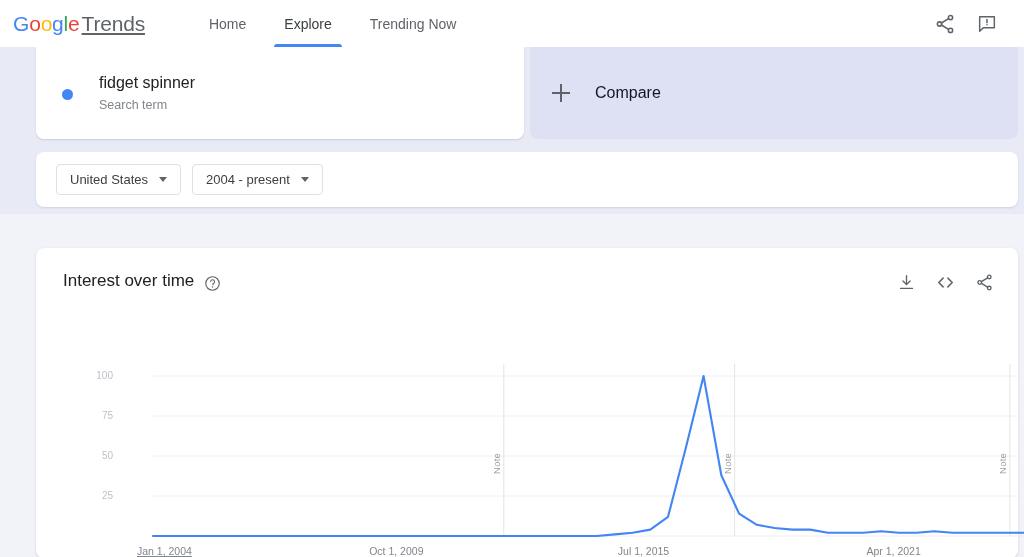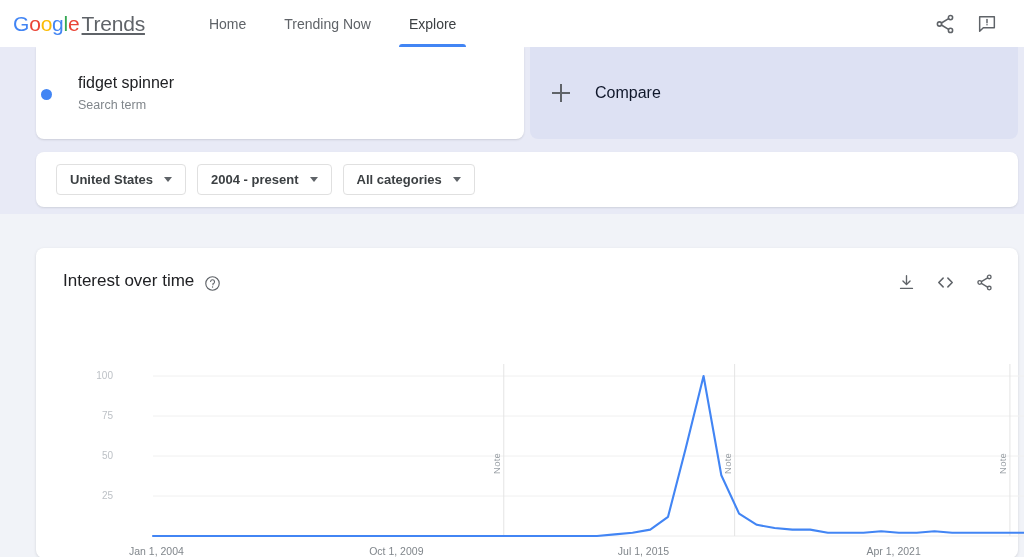--- a/index.html
+++ b/index.html
@@ -94,21 +94,21 @@
     width: 982px; height: 92px;
     display: flex;
     z-index: 10;
   }
   .term-card {
     width: 488px; height: 92px;
     background: #ffffff;
     border-radius: 0 0 8px 8px;
     box-shadow: 0 1px 2px rgba(60,64,67,0.16);
     display: flex; align-items: center;
-    padding-left: 5px;
+    padding-left: 26px;
   }
   .term-dot {
     width: 11px; height: 11px; border-radius: 50%;
     background: #4285f4;
     flex: 0 0 auto;
     margin-top: 2px;
   }
   .term-text { margin-left: 26px; }
   .term-title {
     font-size: 16px; color: #202124; line-height: 20px;
@@ -155,21 +155,20 @@
     border: 1px solid #e0e0e0;
     border-radius: 4px;
     background: #fff;
     display: flex; align-items: center;
     padding: 0 13px;
     margin-right: 11px;
     font-size: 13px;
     color: #3c4043;
     cursor: pointer;
     white-space: nowrap;
-    font-weight: bold;
   }
   .chip .caret {
     margin-left: 11px;
     width: 0; height: 0;
     border-left: 4.5px solid transparent;
     border-right: 4.5px solid transparent;
     border-top: 5px solid #5f6368;
   }
 
   
@@ -236,22 +235,22 @@
   <div class="band-bottom"></div>
 
   <div class="header">
     <div class="logo">
       <span><span class="g1">G</span><span class="o1">o</span><span class="o2">o</span><span class="g2">g</span><span class="l1">l</span><span class="e1">e</span></span>
         <span class="trends">Trends</span>
     </div>
 
     <div class="nav">
       <div class="nav-item">Home</div>
+      <div class="nav-item active">Explore</div>
       <div class="nav-item">Trending Now</div>
-      <div class="nav-item active">Explore</div>
     </div>
 
     <div class="header-actions">
       <span class="hicon">
         <svg viewBox="0 0 24 24" width="22" height="22" fill="none" stroke="#5f6368" stroke-width="1.7" stroke-linecap="round" stroke-linejoin="round">
           <circle cx="18" cy="5" r="2.3"></circle>
             <circle cx="6" cy="12" r="2.3"></circle>
             <circle cx="18" cy="19" r="2.3"></circle>
           <line x1="8.1" y1="10.9" x2="15.9" y2="6.1"></line>
             <line x1="8.1" y1="13.1" x2="15.9" y2="17.9"></line>
@@ -281,24 +280,20 @@
     </div>
   </div>
 
   <div class="filter-bar">
     <div class="chip">
       <span>United States</span>
       <span class="caret"></span>
     </div>
     <div class="chip">
       <span>2004 - present</span>
-      <span class="caret"></span>
-    </div>
-    <div class="chip">
-      <span>All categories</span>
       <span class="caret"></span>
     </div>
   </div>
 
   <div class="chart-card">
     <div class="chart-head">
       <div class="chart-title">Interest over time</div>
       <span class="help-icon">
         <svg viewBox="0 0 24 24" width="17" height="17" fill="none" stroke="#5f6368" stroke-width="1.6">
           <circle cx="12" cy="12" r="9.5"></circle>
@@ -349,21 +344,21 @@
           </g>
         <path id="series-path" fill="none" stroke="#4285f4" stroke-width="2.1" stroke-linejoin="round" stroke-linecap="round" d="M84.00,180.00L101.76,180.00L119.52,180.00L137.28,180.00L155.04,180.00L172.80,180.00L190.56,180.00L208.32,180.00L226.08,180.00L243.84,180.00L261.60,180.00L279.36,180.00L297.12,180.00L314.88,180.00L332.64,180.00L350.40,180.00L368.16,180.00L385.92,180.00L403.68,180.00L421.44,180.00L439.20,180.00L456.96,180.00L474.72,180.00L492.48,180.00L510.24,180.00L528.00,180.00L545.76,178.40L563.52,176.80L581.28,173.60L599.04,160.80L616.80,92.00L634.56,20.00L652.32,119.20L670.08,157.60L687.84,168.80L705.60,172.00L723.36,173.60L741.12,173.60L758.88,176.80L776.64,176.80L794.40,176.80L812.16,175.20L829.92,176.80L847.68,176.80L865.44,175.20L883.20,176.80L900.96,176.80L918.72,176.80L936.48,176.80L954.24,176.80L972.00,176.80"></path>
       </svg>
       <div id="ylabels">
           <div class="ylab" style="left: 10px; top: 15px;">100</div>
           <div class="ylab" style="left: 10px; top: 55px;">75</div>
           <div class="ylab" style="left: 10px; top: 95px;">50</div>
           <div class="ylab" style="left: 10px; top: 135px;">25</div>
         </div>
       <div id="xlabels">
-          <div class="xlab" style="left: 60px; top: 189px;">Jan 1, 2004</div>
+          <div class="xlab" style="left: 68px; top: 189px; text-decoration: underline;">Jan 1, 2004</div>
           <div class="xlab" style="left: 300.2px; top: 189px;">Oct 1, 2009</div>
           <div class="xlab" style="left: 548.84px; top: 189px;">Jul 1, 2015</div>
           <div class="xlab" style="left: 797.48px; top: 189px;">Apr 1, 2021</div>
         </div>
       <div id="notelabels">
           <div class="note-lbl" style="left: 421.76px; top: 96.8px;">Note</div>
           <div class="note-lbl" style="left: 652.64px; top: 96.8px;">Note</div>
           <div class="note-lbl" style="left: 927.92px; top: 96.8px;">Note</div>
         </div>
     </div>

